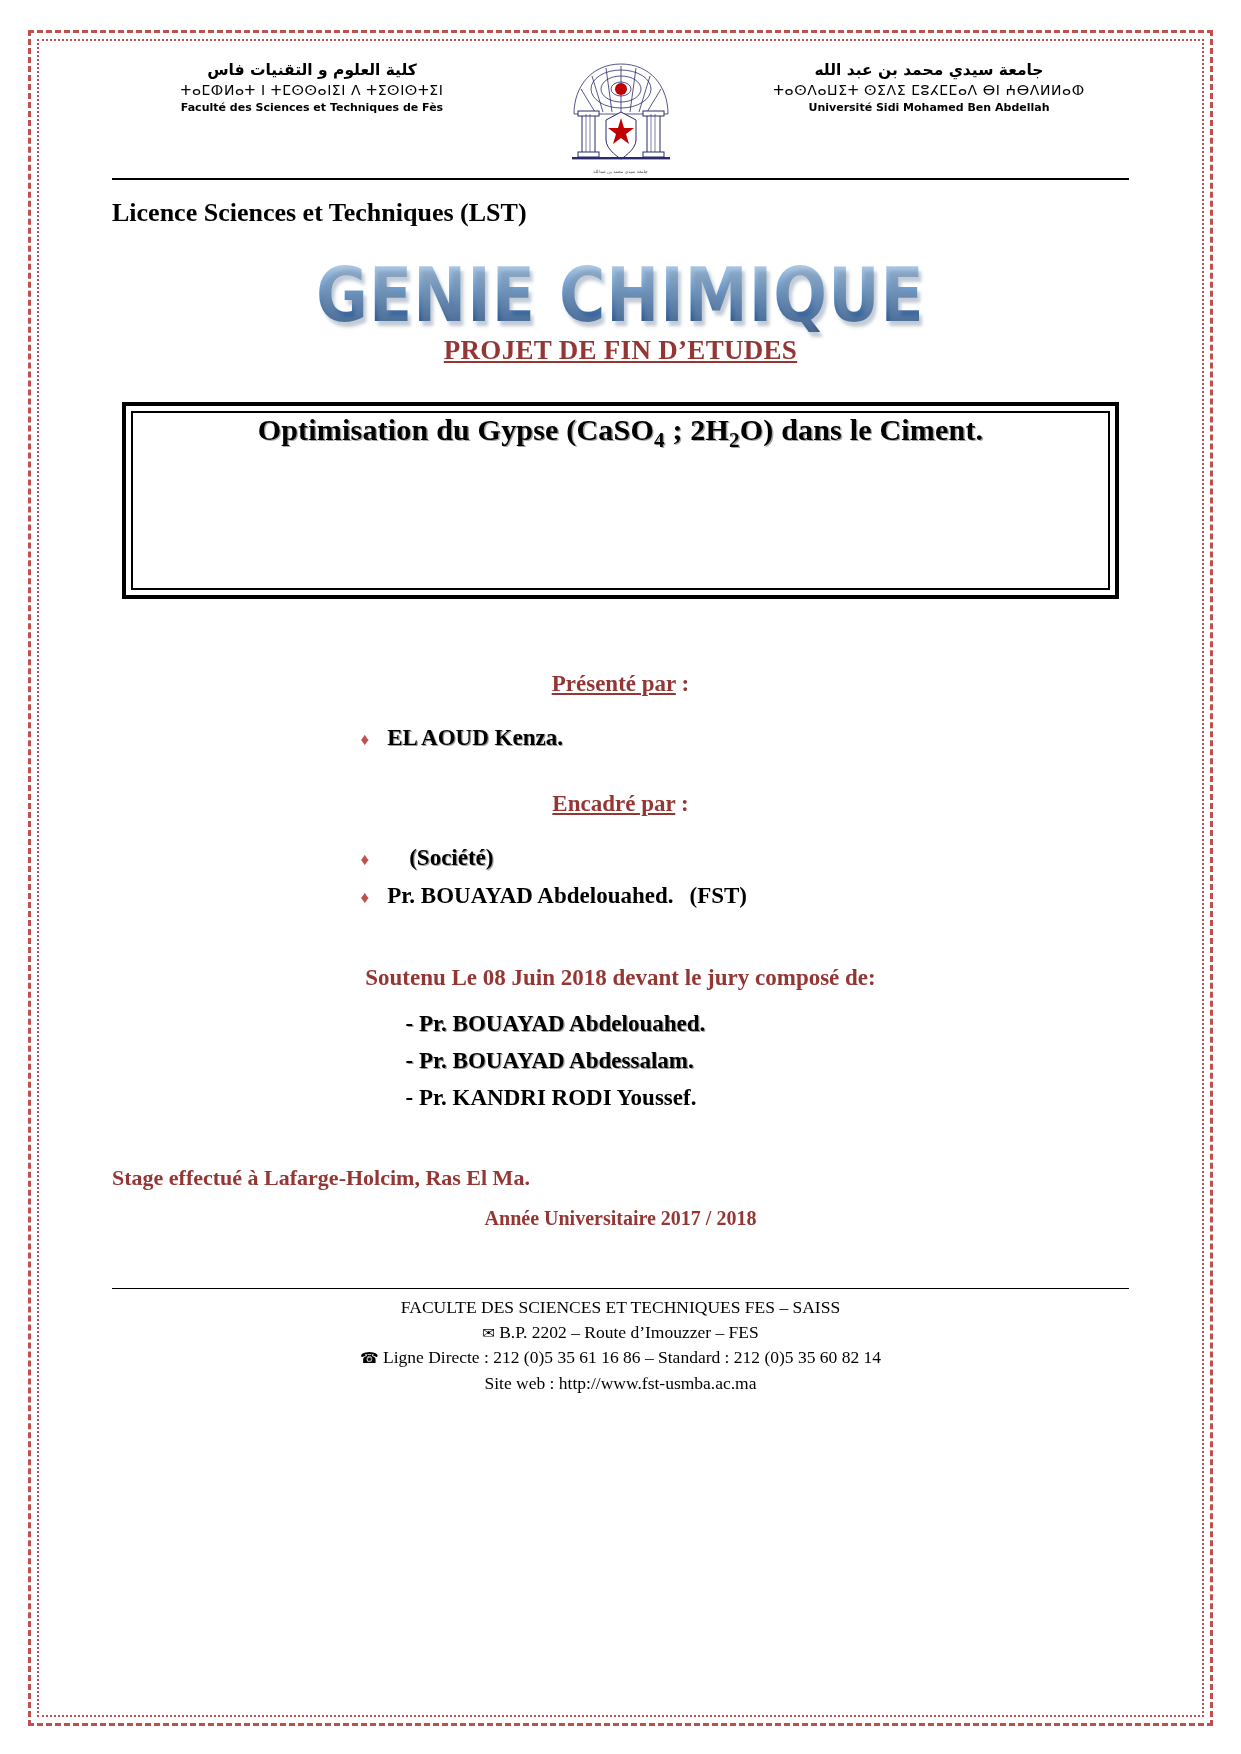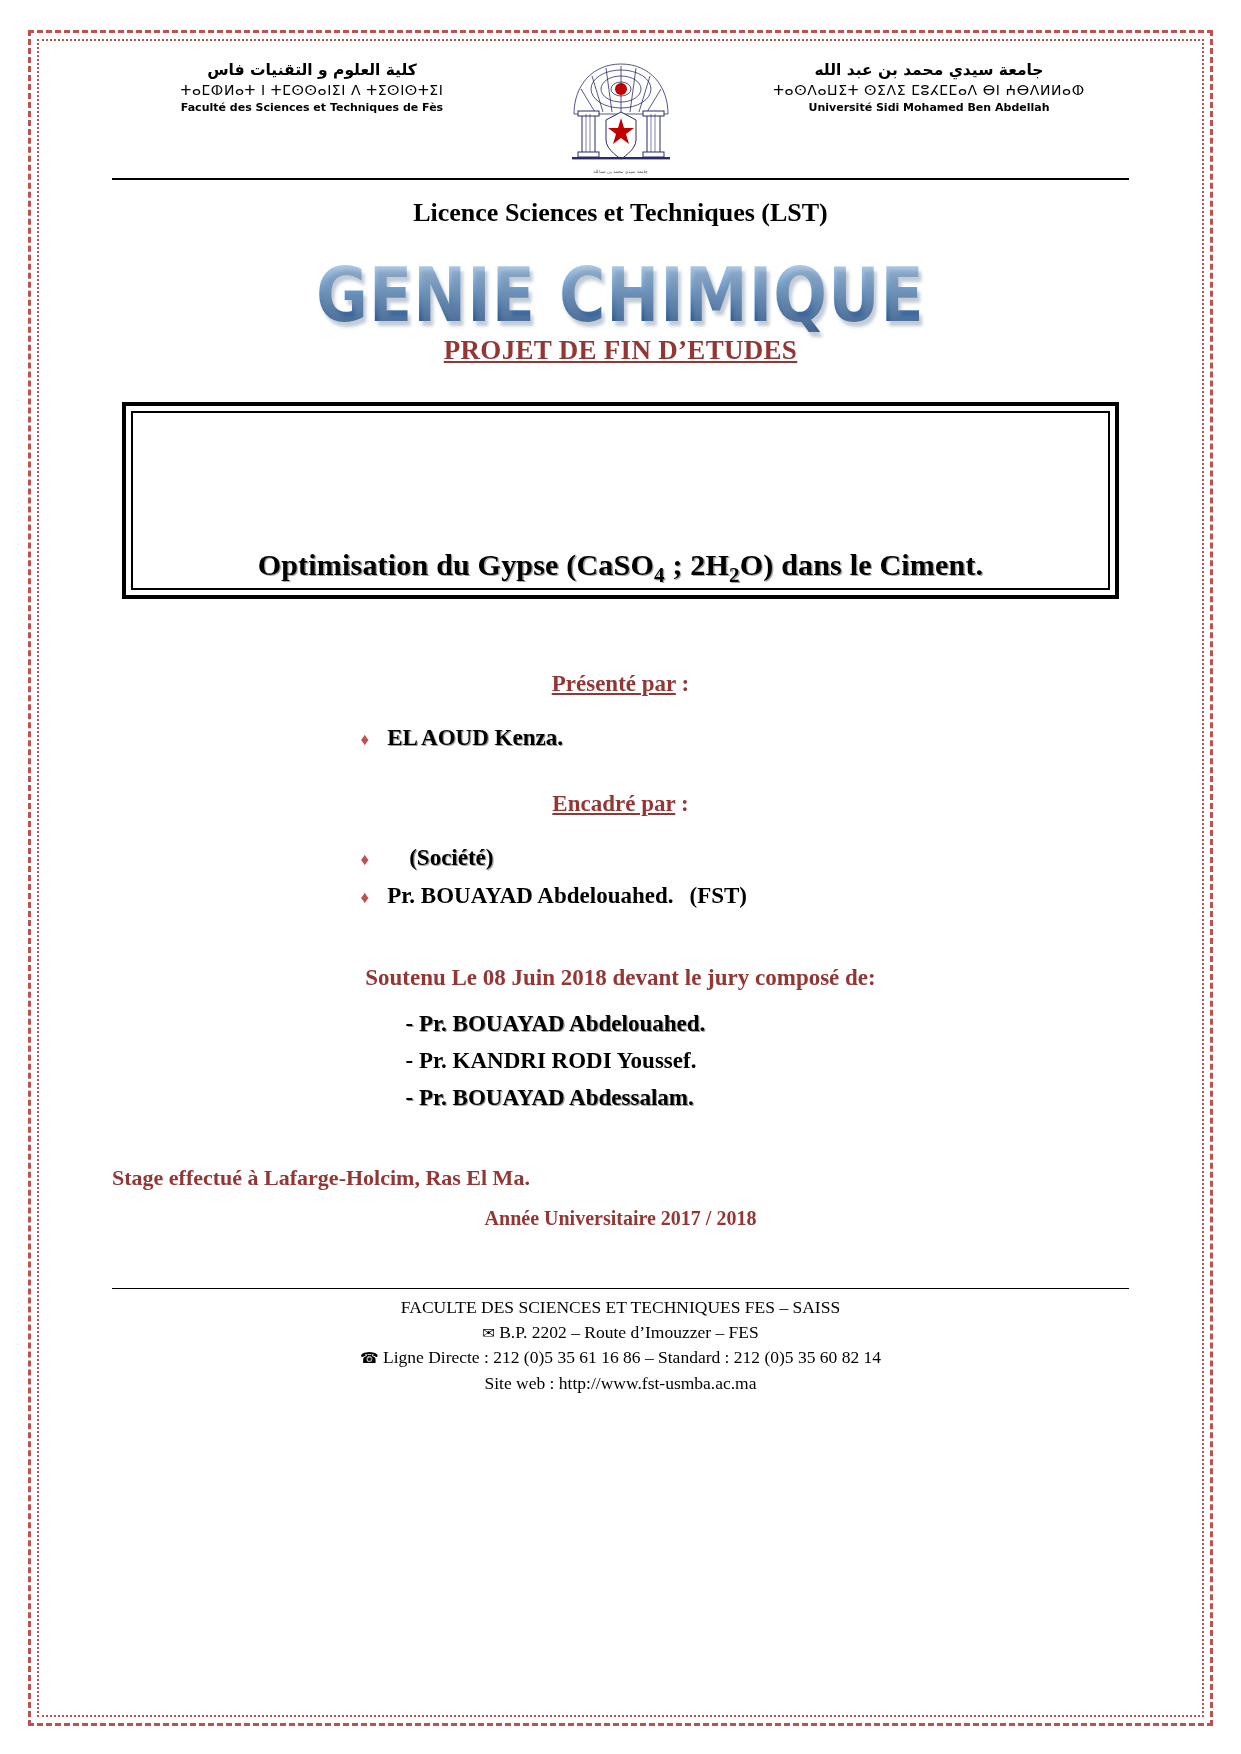--- a/index.html
+++ b/index.html
@@ -95,21 +95,21 @@
   }
 
   .header-rule {
     border: none;
     border-top: 2.5px solid #000;
     margin: 4px 0 0 0;
   }
 
   
   .lst-title {
-    text-align: center;
+    text-align: left;
     font-size: 26px;
     font-weight: bold;
     margin-top: 18px;
     font-family: "Liberation Serif", serif;
   }
 
   .wordart {
     text-align: center;
     margin-top: 30px;
     margin-bottom: 4px;
@@ -141,21 +141,21 @@
   
   .subject-box {
     margin: 36px 10px 0 10px;
     border: 4px solid #000;
     padding: 5px;
   }
   .subject-box-inner {
     border: 2px solid #000;
     height: 175px;
     display: flex;
-    align-items: flex-end;
+    align-items: flex-start;
     justify-content: center;
     padding: 0 9px;
   }
   .subject-text {
     font-size: 30px;
     font-weight: bold;
     text-align: center;
     letter-spacing: .2px;
     text-shadow: 1.4px 1.4px 0 rgba(0,0,0,.35);
   }
@@ -343,22 +343,22 @@
         <span>Pr.   BOUAYAD Abdelouahed.</span>
         <span style="width:16px"></span>
         <span>(FST)</span>
       </div>
     </div>
 
     <div class="soutenu">Soutenu Le  08 Juin 2018  devant le jury composé de:</div>
 
     <div class="jury">
       <div class="jury-row shadowed">- Pr.   BOUAYAD Abdelouahed.</div>
+      <div class="jury-row shadowed">- Pr.  BOUAYAD Abdessalam.</div>
       <div class="jury-row">- Pr.   KANDRI  RODI  Youssef.</div>
-      <div class="jury-row shadowed">- Pr.  BOUAYAD Abdessalam.</div>
     </div>
 
     <div class="stage">Stage effectué à Lafarge-Holcim, Ras El Ma.</div>
     <div class="annee">Année Universitaire  2017 / 2018</div>
   </div>
 
   <div class="footer">
     <div class="footer-line">FACULTE DES SCIENCES ET TECHNIQUES FES – SAISS</div>
     <div class="footer-line">
       <span class="tiny-ico">✉</span>

